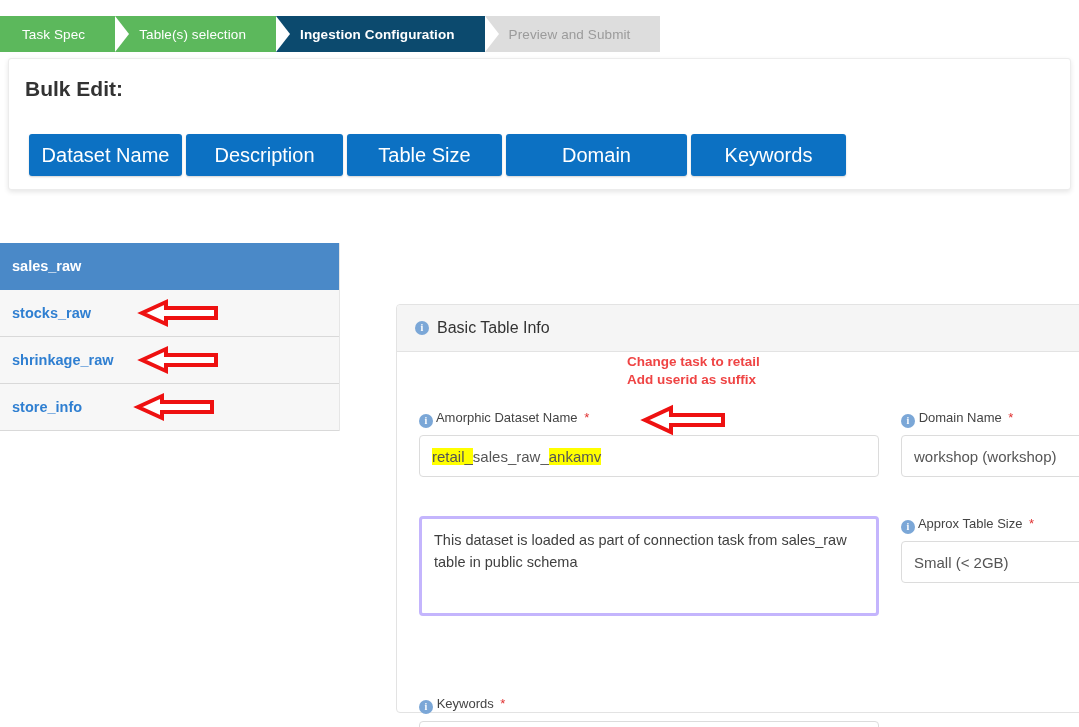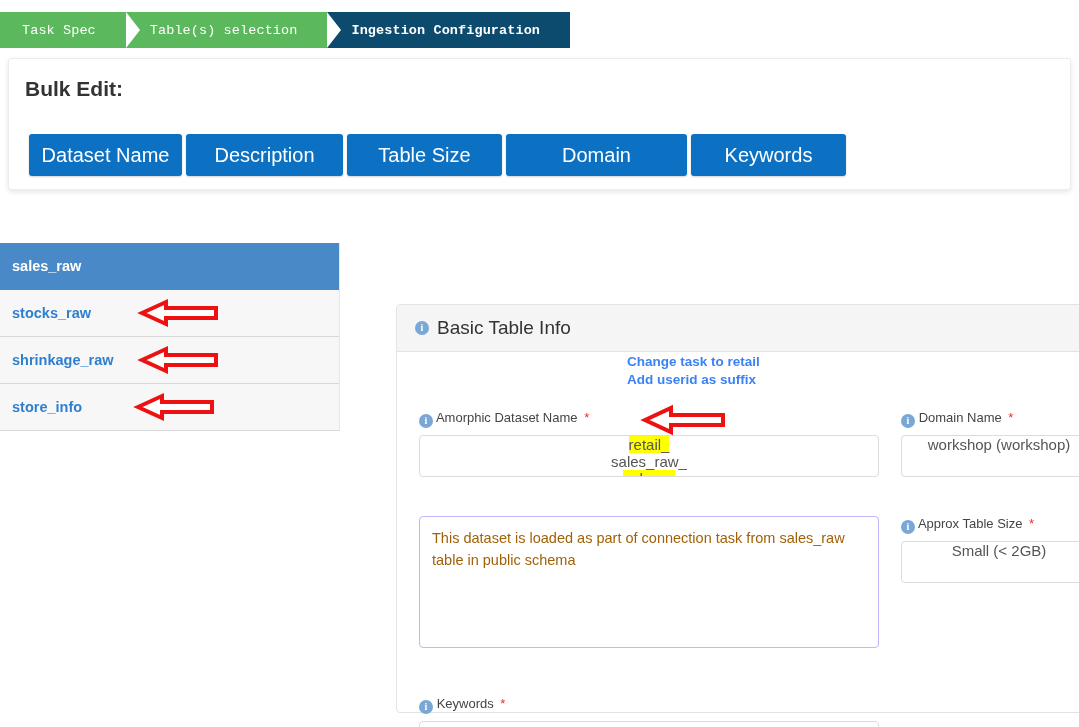--- a/index.html
+++ b/index.html
@@ -17,22 +17,21 @@
     overflow: hidden;
   }
 
   
   .wizard {
     position: absolute;
     left: 0;
     top: 8px;
     height: 44px;
     display: flex;
-    align-items: center;
-    font-family: Liberation Mono, monospace;
+    align-items: flex-end;
   }
   .wz-step {
     position: relative;
     height: 36px;
     display: flex;
     align-items: center;
     padding: 0 30px 0 24px;
     font-size: 13.5px;
     color: #ffffff;
     white-space: nowrap;
@@ -162,21 +161,21 @@
   .panel-head {
     height: 47px;
     background: #f5f5f5;
     border-bottom: 1px solid #e3e3e3;
     display: flex;
     align-items: center;
     padding-left: 18px;
     border-radius: 4px 4px 0 0;
   }
   .panel-head-title {
-    font-size: 19px;
+    font-size: 16px;
     color: #333333;
     margin-left: 8px;
   }
   .panel-body {
     position: relative;
     padding: 18px 22px 20px 22px;
     min-height: 360px;
   }
 
   .info-i {
@@ -222,33 +221,32 @@
     border-radius: 4px;
     background: #ffffff;
     padding: 0 12px;
     font-size: 15px;
     color: #555555;
     font-family: "Liberation Sans", sans-serif;
     display: flex;
     align-items: center;
     overflow: hidden;
     white-space: nowrap;
-    flex-direction: column;
   }
   .hl { background: #ffff00; }
 
   .textarea {
     width: 100%;
-    height: 132px;
-    border: 1px solid #c4b5fd;
+    height: 100px;
+    border: 3px solid #c4b5fd;
     border-radius: 4px;
     background: #ffffff;
     padding: 10px 12px;
     font-size: 14.5px;
-    color: #a16207;
+    color: #404040;
     line-height: 22px;
     font-family: "Liberation Sans", sans-serif;
     resize: none;
     overflow: hidden;
   }
 
   .group-desc { position: absolute; left: 22px; top: 164px; width: 460px; }
   .group-size { position: absolute; left: 504px; top: 164px; width: 196px; }
   .group-kw   { position: absolute; left: 22px; top: 344px; width: 460px; }
 
@@ -260,21 +258,21 @@
     background: #ffffff;
     display: flex;
     align-items: center;
     padding: 5px 6px;
     position: relative;
   }
 
   
   .annot {
     position: absolute;
-    color: #3b82f6;
+    color: #ef4444;
     font-weight: bold;
     font-size: 13.5px;
     line-height: 18px;
     white-space: nowrap;
     font-family: "Liberation Sans", sans-serif;
   }
   .annot-name { left: 627px; top: 353px; }
   svg.arrow { display: block; overflow: visible; }
 </style>
 </head>
@@ -282,20 +280,23 @@
 
 <div class="wizard">
   <div class="wz-step wz-done">
     <span class="wz-label">Task Spec</span>
   </div>
   <div class="wz-step wz-done">
     <span class="wz-label">Table(s) selection</span>
   </div>
   <div class="wz-step wz-active">
     <span class="wz-label">Ingestion Configuration</span>
+  </div>
+  <div class="wz-step wz-todo">
+    <span class="wz-label">Preview and Submit</span>
   </div>
 </div>
 
 <div class="bulk-card">
   <div class="bulk-title">Bulk Edit:</div>
   <div class="bulk-btn-row">
     <button class="bulk-btn w1">Dataset Name</button>
     <button class="bulk-btn w2">Description</button>
     <button class="bulk-btn w3">Table Size</button>
     <button class="bulk-btn w4">Domain</button>

